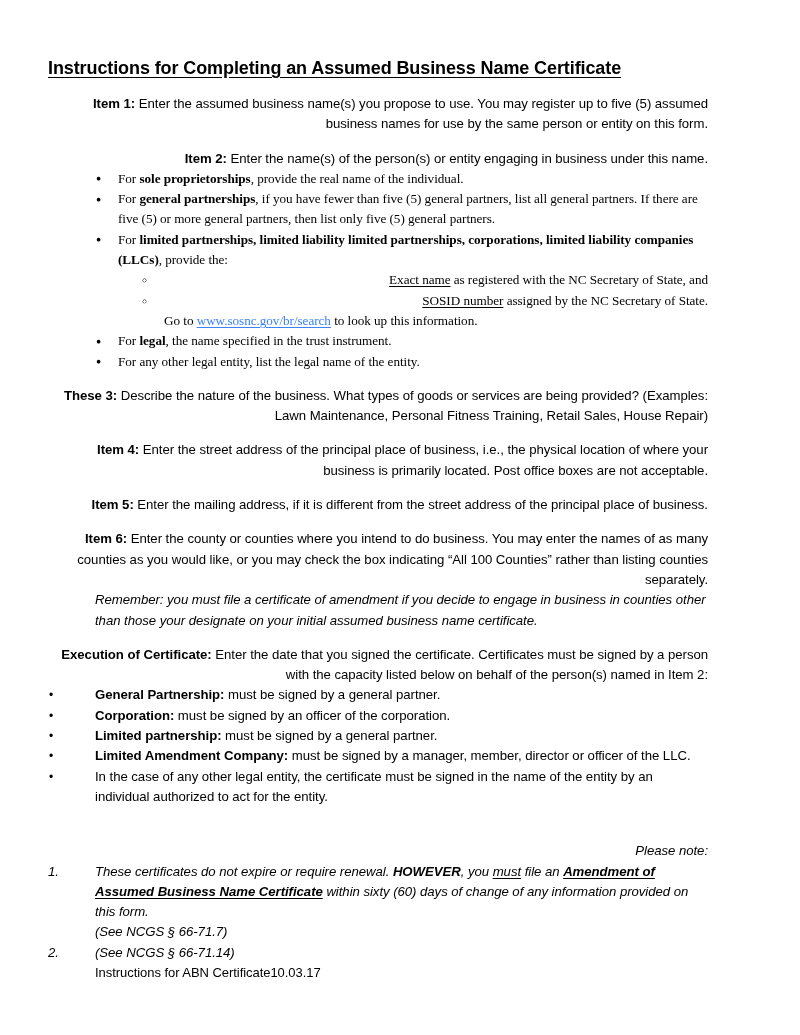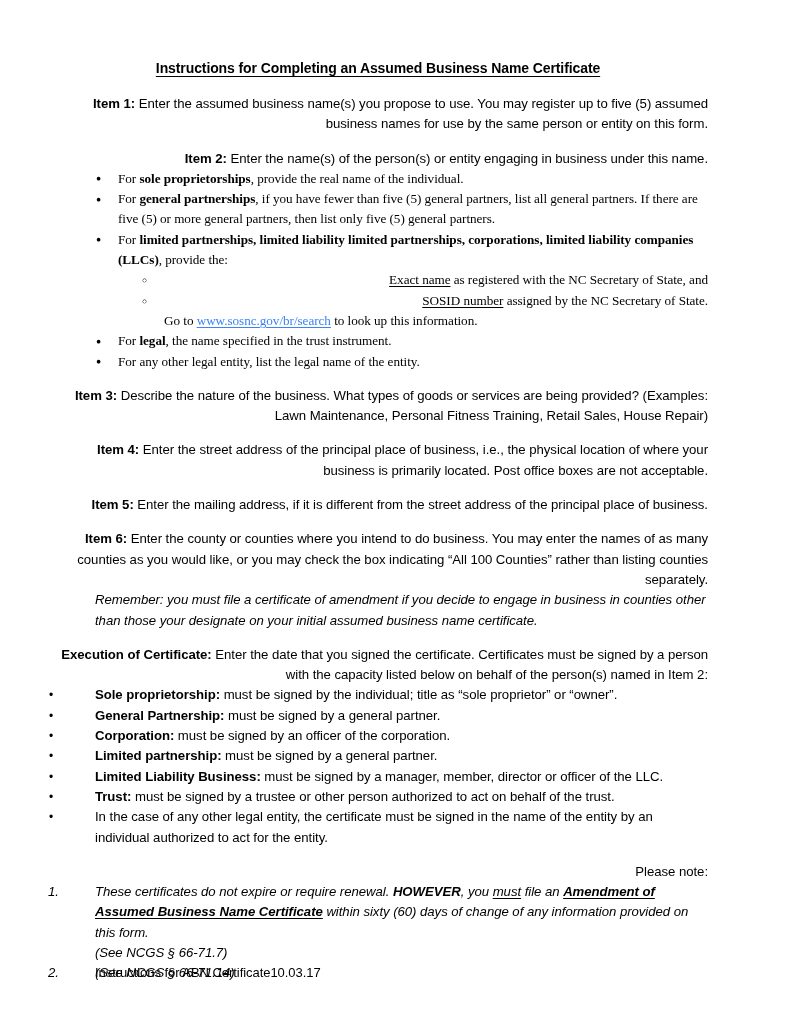--- a/index.html
+++ b/index.html
@@ -23,23 +23,22 @@
     padding: 0;
     overflow: hidden;
   }
   .content {
     position: absolute;
     left: 48px;
     top: 58px;
     width: 660px;
   }
   .doc-title {
-    text-align: center;
     font-weight: bold;
-    font-size: 14px;
+    font-size: 18px;
     line-height: 20px;
     letter-spacing: -0.1px;
     margin: 0 0 16px 0;
   }
   .doc-title .ttl {
     text-decoration: underline;
     text-underline-offset: 2.5px;
   }
   p.para {
     margin: 0 0 14px 0;
@@ -196,46 +195,44 @@
           <li><u>SOSID number</u><span> assigned by the NC Secretary of State.</span></li>
         </ul>
         <div class="subnote"><span>Go to </span><a class="link" href="#">www.sosnc.gov/br/search</a><span> to look up this information.</span></div>
       </li>
       <li><span>For </span><b>legal</b><span>, the name specified in the trust instrument.</span></li>
       <li><span>For any other legal entity, list the legal name of the entity.</span></li>
     </ul>
 
     <div class="spacer-sm"></div>
 
-    <p class="para"><b>Item 3:</b><span>  Describe the nature of the business.  What types of goods or services are being provided? (Examples: Lawn Maintenance, Personal Fitness Training, Retail Sales, House Repair)</span></p>
+    <p class="para"><b>These 3:</b><span>  Describe the nature of the business.  What types of goods or services are being provided? (Examples: Lawn Maintenance, Personal Fitness Training, Retail Sales, House Repair)</span></p>
 
     <p class="para"><b>Item 4:</b><span>  Enter the street address of the principal place of business, i.e., the physical location of where your business is primarily located. Post office boxes are not acceptable.</span></p>
 
     <p class="para"><b>Item 5:</b><span>  Enter the mailing address, if it is different from the street address of the principal place of business.</span></p>
 
     <p class="para tight"><b>Item 6:</b><span>  Enter the county or counties where you intend to do business. You may enter the names of as many counties as you would like, or you may check the box indicating “All 100 Counties” rather than listing counties separately.</span></p>
     <div class="indent-note">Remember: you must file a certificate of amendment if you decide to engage in business in counties other than those your designate on your initial assumed business name certificate.</div>
 
     <div class="spacer-sm"></div>
 
     <p class="para tight"><b>Execution of Certificate:</b><span>  Enter the date that you signed the certificate. Certificates must be signed by a person with the capacity listed below on behalf of the person(s) named in Item 2:</span></p>
 
     <ul class="b3">
-      <li><b>Sole proprietorship:</b><span> must be signed by the individual; title as “sole proprietor” or “owner”.</span></li>
       <li><b>General Partnership:</b><span> must be signed by a general partner.</span></li>
       <li><b>Corporation:</b><span> must be signed by an officer of the corporation.</span></li>
       <li><b>Limited partnership:</b><span> must be signed by a general partner.</span></li>
-      <li><b>Limited Liability Business:</b><span> must be signed by a manager, member, director or officer of the LLC.</span></li>
-      <li><b>Trust:</b><span> must be signed by a trustee or other person authorized to act on behalf of the trust.</span></li>
+      <li><b>Limited Amendment Company:</b><span> must be signed by a manager, member, director or officer of the LLC.</span></li>
       <li><b></b><span>In the case of any other legal entity, the certificate must be signed in the name of the entity by an individual authorized to act for the entity.</span></li>
     </ul>
 
     <div class="spacer-sm"></div>
 
-    <p class="para tight" style="">Please note:</p>
+    <p class="para tight" style="font-style:italic;margin-top:20px;">Please note:</p>
 
     <ol class="nlist">
       <li>
         <span class="num">1.</span><span>These certificates do not expire or require renewal. </span><b>HOWEVER</b><span>, you </span><u>must</u><span> file an </span><b><u>Amendment of Assumed Business Name Certificate</u></b><span> within sixty (60) days of change of any information provided on this form.</span>
         <div>(See NCGS § 66-71.7)</div>
       </li>
       <li>
         <span class="num">2.</span>
         <div>(See NCGS § 66-71.14)</div>
       </li>

